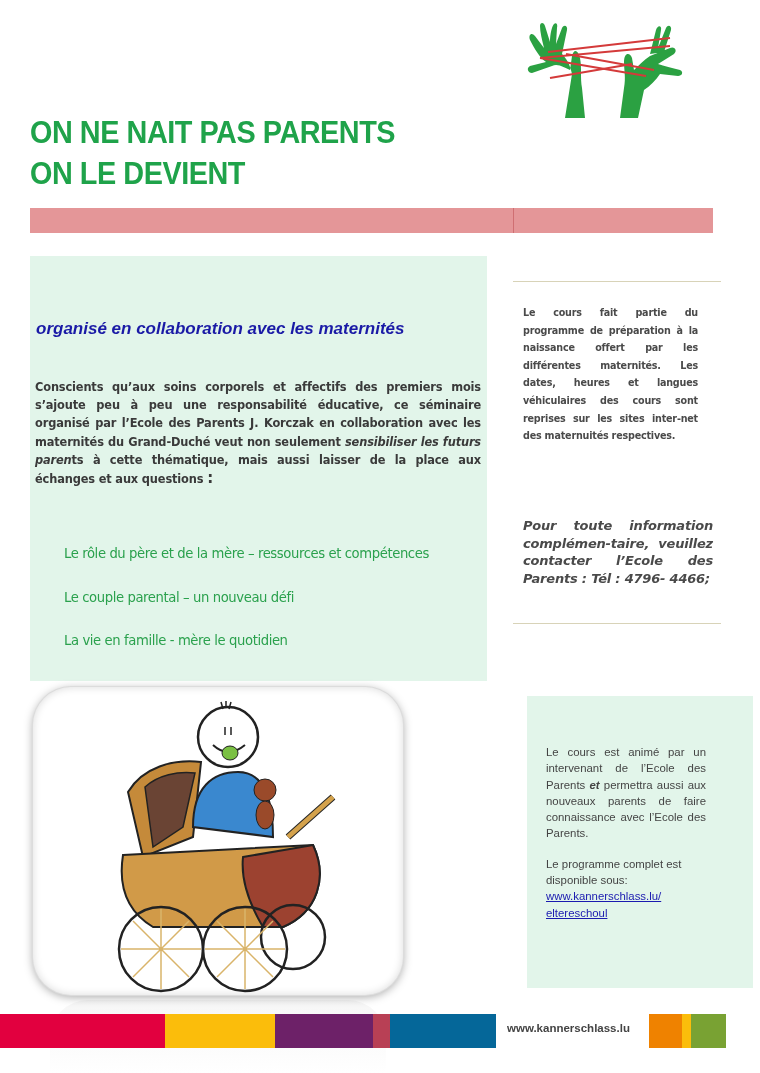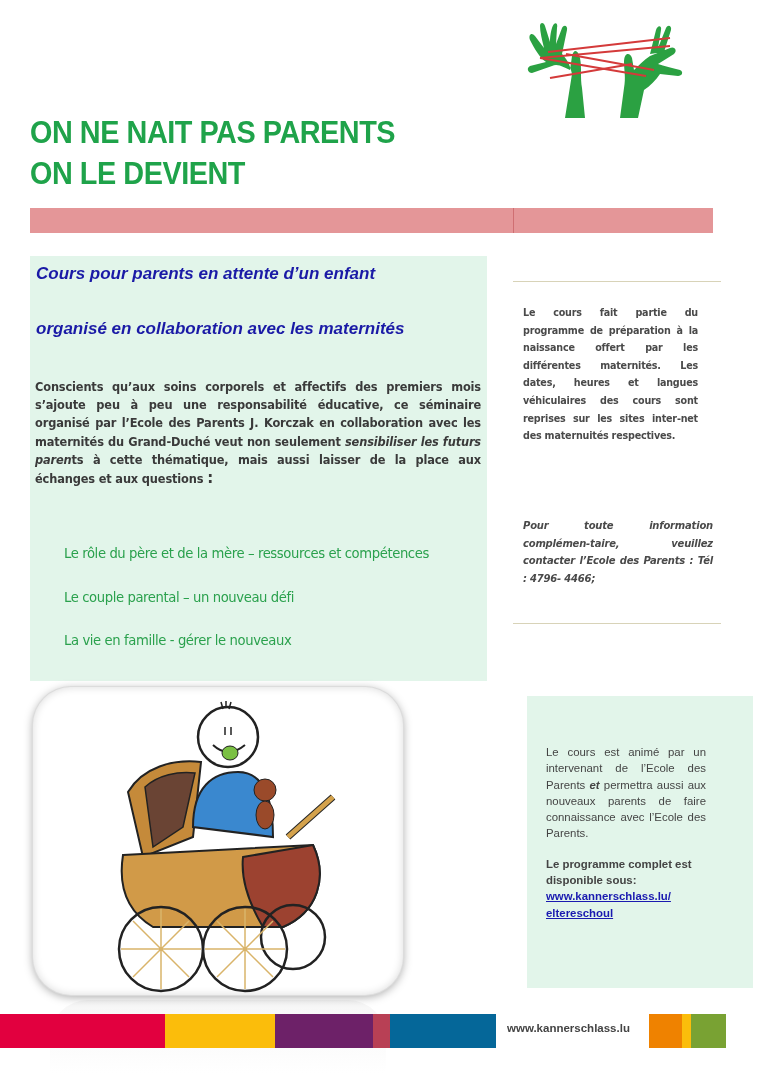--- a/index.html
+++ b/index.html
@@ -23,31 +23,31 @@
   #sub1 { top: 8px; }
   #sub2 { top: 63px; }
   #intro { position: absolute; left: 5px; top: 122px; width: 446px; color: #3a3a3a; font-family: "DejaVu Sans", sans-serif; font-weight: bold; font-size: 11.4px; line-height: 18.2px; text-align: justify; letter-spacing: -0.15px; }
   #intro em { font-style: italic; }
   .topic { position: absolute; left: 34px; color: #2aa14d; font-family: "DejaVu Sans", sans-serif; font-size: 13.2px; letter-spacing: -0.4px; white-space: nowrap; }
 
   
   .hr { position: absolute; left: 513px; width: 208px; height: 1px; background: #d8d3b8; }
   #right1 { left: 523px; top: 304px; width: 190px; color: #4a4a4a; font-family: "DejaVu Sans", sans-serif; font-weight: bold; font-size: 9.6px; line-height: 17.6px; text-align: justify; letter-spacing: -0.2px; }
   #right1 p { margin: 0 15px 12px 0; }
-  #right2 { left: 523px; top: 517px; width: 190px; color: #4a4a4a; font-family: "DejaVu Sans", sans-serif; font-weight: bold; font-style: italic; font-size: 10px; line-height: 17.6px; text-align: justify; letter-spacing: -0.2px; }
+  #right2 { left: 523px; top: 517px; width: 190px; color: #4a4a4a; font-family: "DejaVu Sans", sans-serif; font-weight: bold; font-style: italic; font-size: 13px; line-height: 17.6px; text-align: justify; letter-spacing: -0.2px; }
 
   
   #imgframe { left: 33px; top: 687px; width: 370px; height: 308px; border-radius: 38px; background: #ffffff; box-shadow: 0 0 0 1px #dcdcdc, 0 2px 10px rgba(0,0,0,0.35), inset 0 0 8px rgba(0,0,0,0.15); overflow: hidden; }
   #reflection { left: 50px; top: 1000px; width: 336px; height: 73px; border-radius: 38px 38px 0 0; background: linear-gradient(#f4f4f4, #ffffff); opacity: 0.8; }
 
   
   #infobox { left: 527px; top: 696px; width: 226px; height: 292px; background: #e2f5ea; }
   #infotext { position: absolute; left: 19px; top: 48px; width: 160px; color: #444; font-family: "Liberation Sans", sans-serif; font-size: 11.4px; line-height: 16.3px; }
   #infotext p { margin: 0 0 14px 0; text-align: justify; }
-  #infotext .left { text-align: left; font-weight: bold; }
+  #infotext .left { text-align: left; }
   #infotext a { color: #1a1ab0; text-decoration: underline; text-align: center; }
 
   
   .stripe { position: absolute; top: 1014px; height: 34px; }
   #footer-url { left: 507px; top: 1022px; color: #444; font-family: "Liberation Sans", sans-serif; font-weight: bold; font-size: 11.5px; white-space: nowrap; }
 </style>
 </head>
 <body>
 
 <div id="logo" class="abs">
@@ -71,26 +71,25 @@
 <div id="title" class="abs">
   <div>ON NE NAIT PAS PARENTS</div>
   <div>ON LE DEVIENT</div>
 </div>
 
 <div id="pinkbar" class="abs">
   <div class="divider"></div>
 </div>
 
 <div id="mainpanel" class="abs">
-  <div id="sub1" class="subtitle">Cours pour parents en attente d’un enfant</div>
   <div id="sub2" class="subtitle">organisé en collaboration avec les maternités</div>
   <div id="intro"><span>Conscients qu’aux soins corporels et affectifs des premiers mois s’ajoute peu à peu une responsabilité éducative, ce séminaire organisé par l’Ecole des Parents J. Korczak en collaboration avec les maternités du Grand-Duché veut non seulement </span><em>sensibiliser les futurs paren</em><span>ts à cette thématique, mais aussi laisser de la place aux échanges et aux questions </span><span style="font-size:15px">:</span></div>
   <div class="topic" style="top:290px">Le rôle du père et de la mère – ressources et compétences</div>
   <div class="topic" style="top:334px">Le couple parental – un nouveau défi</div>
-  <div class="topic" style="top:377px">La vie en famille - gérer le nouveaux</div>
+  <div class="topic" style="top:377px">La vie en famille - mère le quotidien</div>
 </div>
 
 <div class="hr" style="top:281px"></div>
 <div id="right1" class="abs">
   <p>Le cours fait partie du programme de préparation à la naissance offert par les différentes maternités. Les dates, heures et langues véhiculaires des cours sont reprises sur les sites inter-net des maternuités respectives.</p>
 </div>
 <div id="right2" class="abs">Pour toute information complémen-taire,  veuillez contacter l’Ecole des Parents :        Tél : 4796- 4466;</div>
 <div class="hr" style="top:623px"></div>
 
 <div id="reflection" class="abs"></div>

